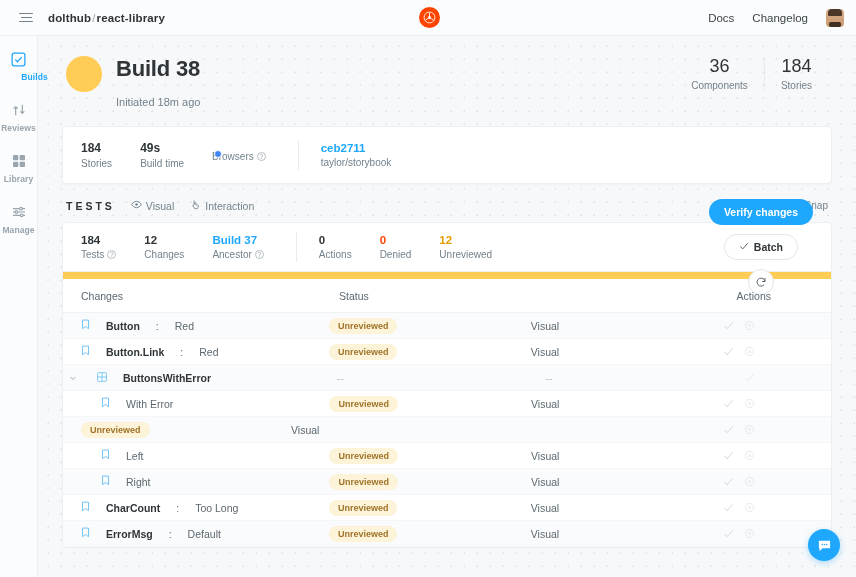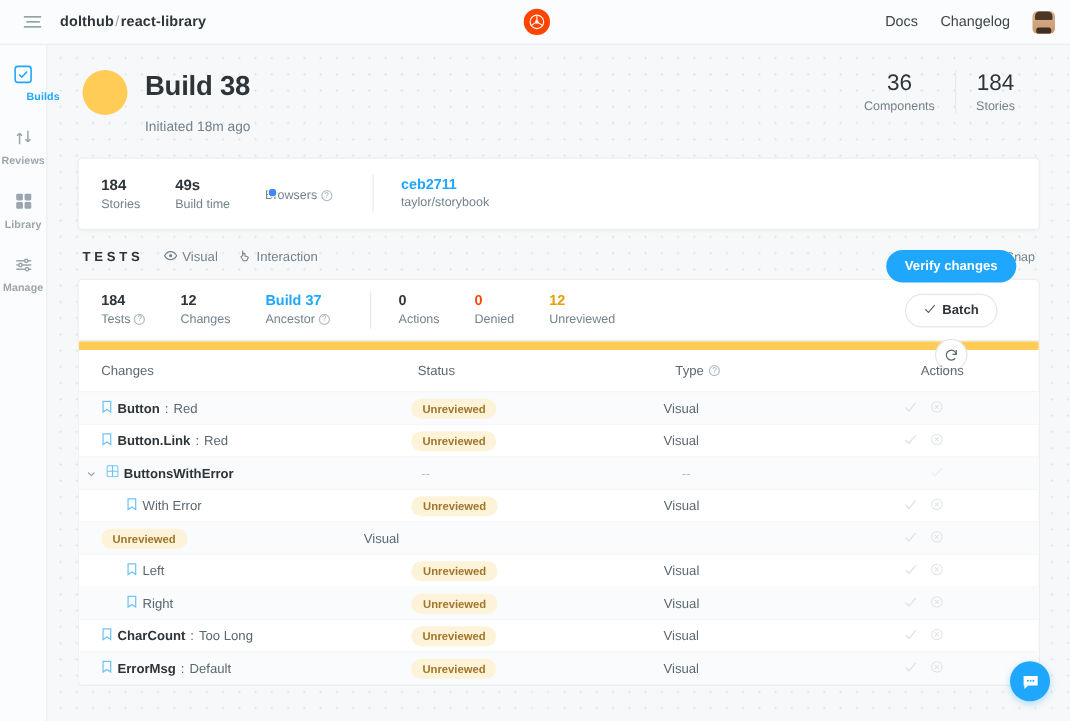--- a/index.html
+++ b/index.html
@@ -136,21 +136,21 @@
   .yellow-bar { height:7px; background:#fc5; }
   .thead { display:flex; align-items:center; height:34px; padding: 0 18px; border-bottom:1px solid #f0f2f4; }
   .th { font-size:10.5px; color:#5c6870; display:flex; align-items:center; gap:4px; }
   .col-changes { width:258px; }
   .col-status { width:210px; }
   .col-type { width:200px; }
   .col-actions { flex:1; text-align:right; display:flex; justify-content:flex-end; }
 
   .trow { display:flex; align-items:center; height:26px; padding: 0 18px; border-bottom:1px solid #f4f6f7; }
   .trow.alt { background:#fafbfc; }
-  .name-cell { width:258px; display:flex; align-items:center; gap:4px; font-size:10.5px; }
+  .name-cell { width:258px; display:flex; align-items:center; gap:16px; font-size:10.5px; }
   .name-cell .comp { font-weight:bold; color:#2e3438; }
   .name-cell .story { color:#5c6870; }
   .name-cell.child { padding-left:20px; }
   .name-cell.child .story { color:#5c6870; }
   .chev { width:10px; margin-left:-12px; margin-right:2px; display:flex; align-items:center; color:#9aa5ad; }
   .badge { font-size:9px; font-weight:bold; color:#a1742a; background:#fdf3d9; border-radius:9px; padding:3px 9px; }
   .status-cell { width:210px; display:flex; align-items:center; }
   .type-cell { width:200px; font-size:10.5px; color:#5c6870; }
   .dash { color:#b6bfc6; font-size:10.5px; }
   .act-cell { flex:1; display:flex; justify-content:flex-end; align-items:center; gap:10px; padding-right:58px; }
@@ -355,24 +355,20 @@
           </button>
         </div>
       </div>
     </div>
 
     <div class="table-wrap">
       <div class="yellow-bar"></div>
       <div class="thead">
         <div class="th col-changes">Changes</div>
         <div class="th col-status">Status</div>
-        <div class="th col-type">
-          <span>Type</span>
-          <span class="qmark">?</span>
-        </div>
         <div class="th col-actions">
           <span style="padding-right:42px">Actions</span>
         </div>
       </div>
       <div id="rows">
           <div class="trow alt">
             <div class="name-cell">
               <span><svg width="9" height="11" viewBox="0 0 14 18" fill="none" stroke="#6fc2f7" stroke-width="1.6">
                   <path d="M2 1.8h10v14l-5-3.4-5 3.4z"></path>
                 </svg></span>

